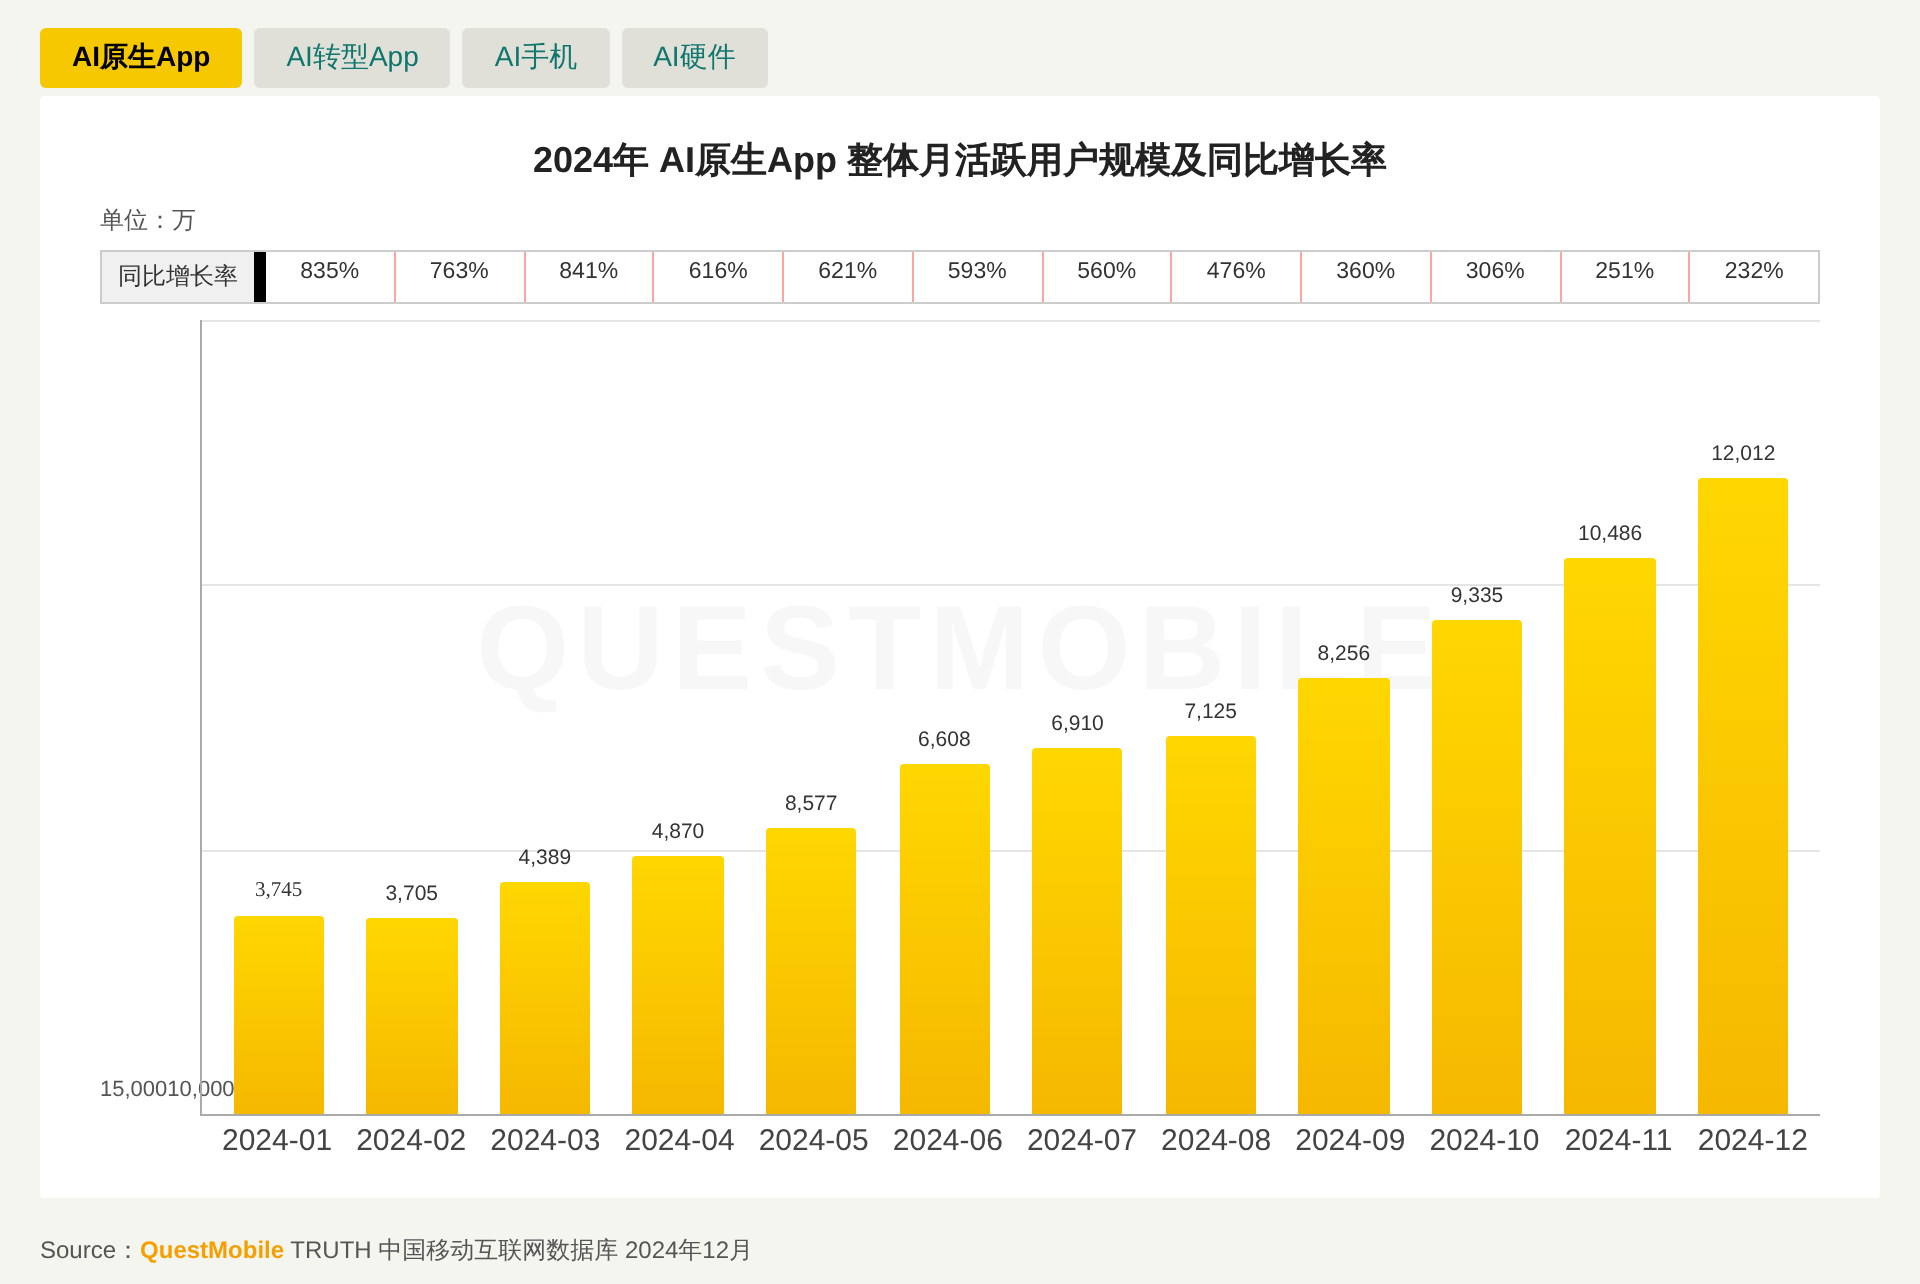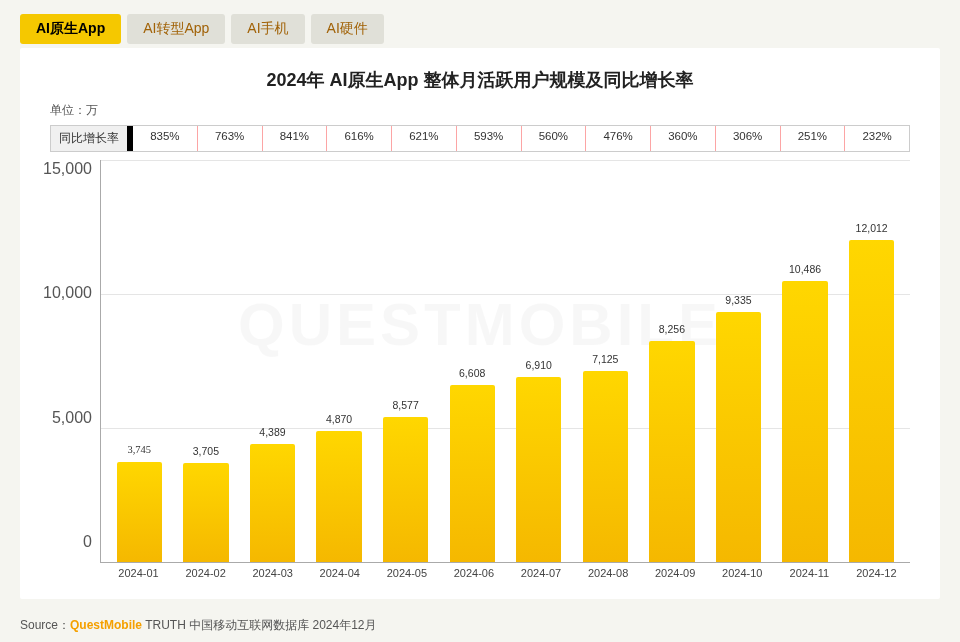--- a/index.html
+++ b/index.html
@@ -19,21 +19,21 @@
       padding: 14px 20px 4px 20px;
       gap: 6px;
     }
 
     .tab-item {
       padding: 6px 16px;
       font-size: 14px;
       border-radius: 3px;
       cursor: pointer;
       background: #e0e0d8;
-      color: #a16207;
+      color: #0f766e;
       border: none;
     }
 
     .tab-item.active {
       background: #f5c800;
       color: #000;
       font-weight: bold;
     }
 
     .chart-container {
@@ -103,25 +103,24 @@
     .bar-chart-area {
       flex: 1;
       display: flex;
       flex-direction: row;
       align-items: stretch;
       position: relative;
     }
 
     .y-axis {
       display: flex;
-      flex-direction: column;
       justify-content: space-between;
       align-items: flex-end;
       padding-right: 8px;
-      font-size: 16px;
+      font-size: 11px;
       color: #555;
       width: 50px;
       padding-bottom: 28px;
       text-align: center;
     }
 
     .chart-inner {
       flex: 1;
       display: flex;
       flex-direction: column;
@@ -185,21 +184,21 @@
     .x-labels {
       display: flex;
       flex-direction: row;
       padding-left: 5px;
       margin-top: 4px;
     }
 
     .x-label {
       flex: 1;
       text-align: center;
-      font-size: 11px;
+      font-size: 15px;
       color: #444;
     }
 
     .source-row {
       padding: 8px 20px;
       font-size: 12px;
       color: #555;
     }
 
     .source-brand {

